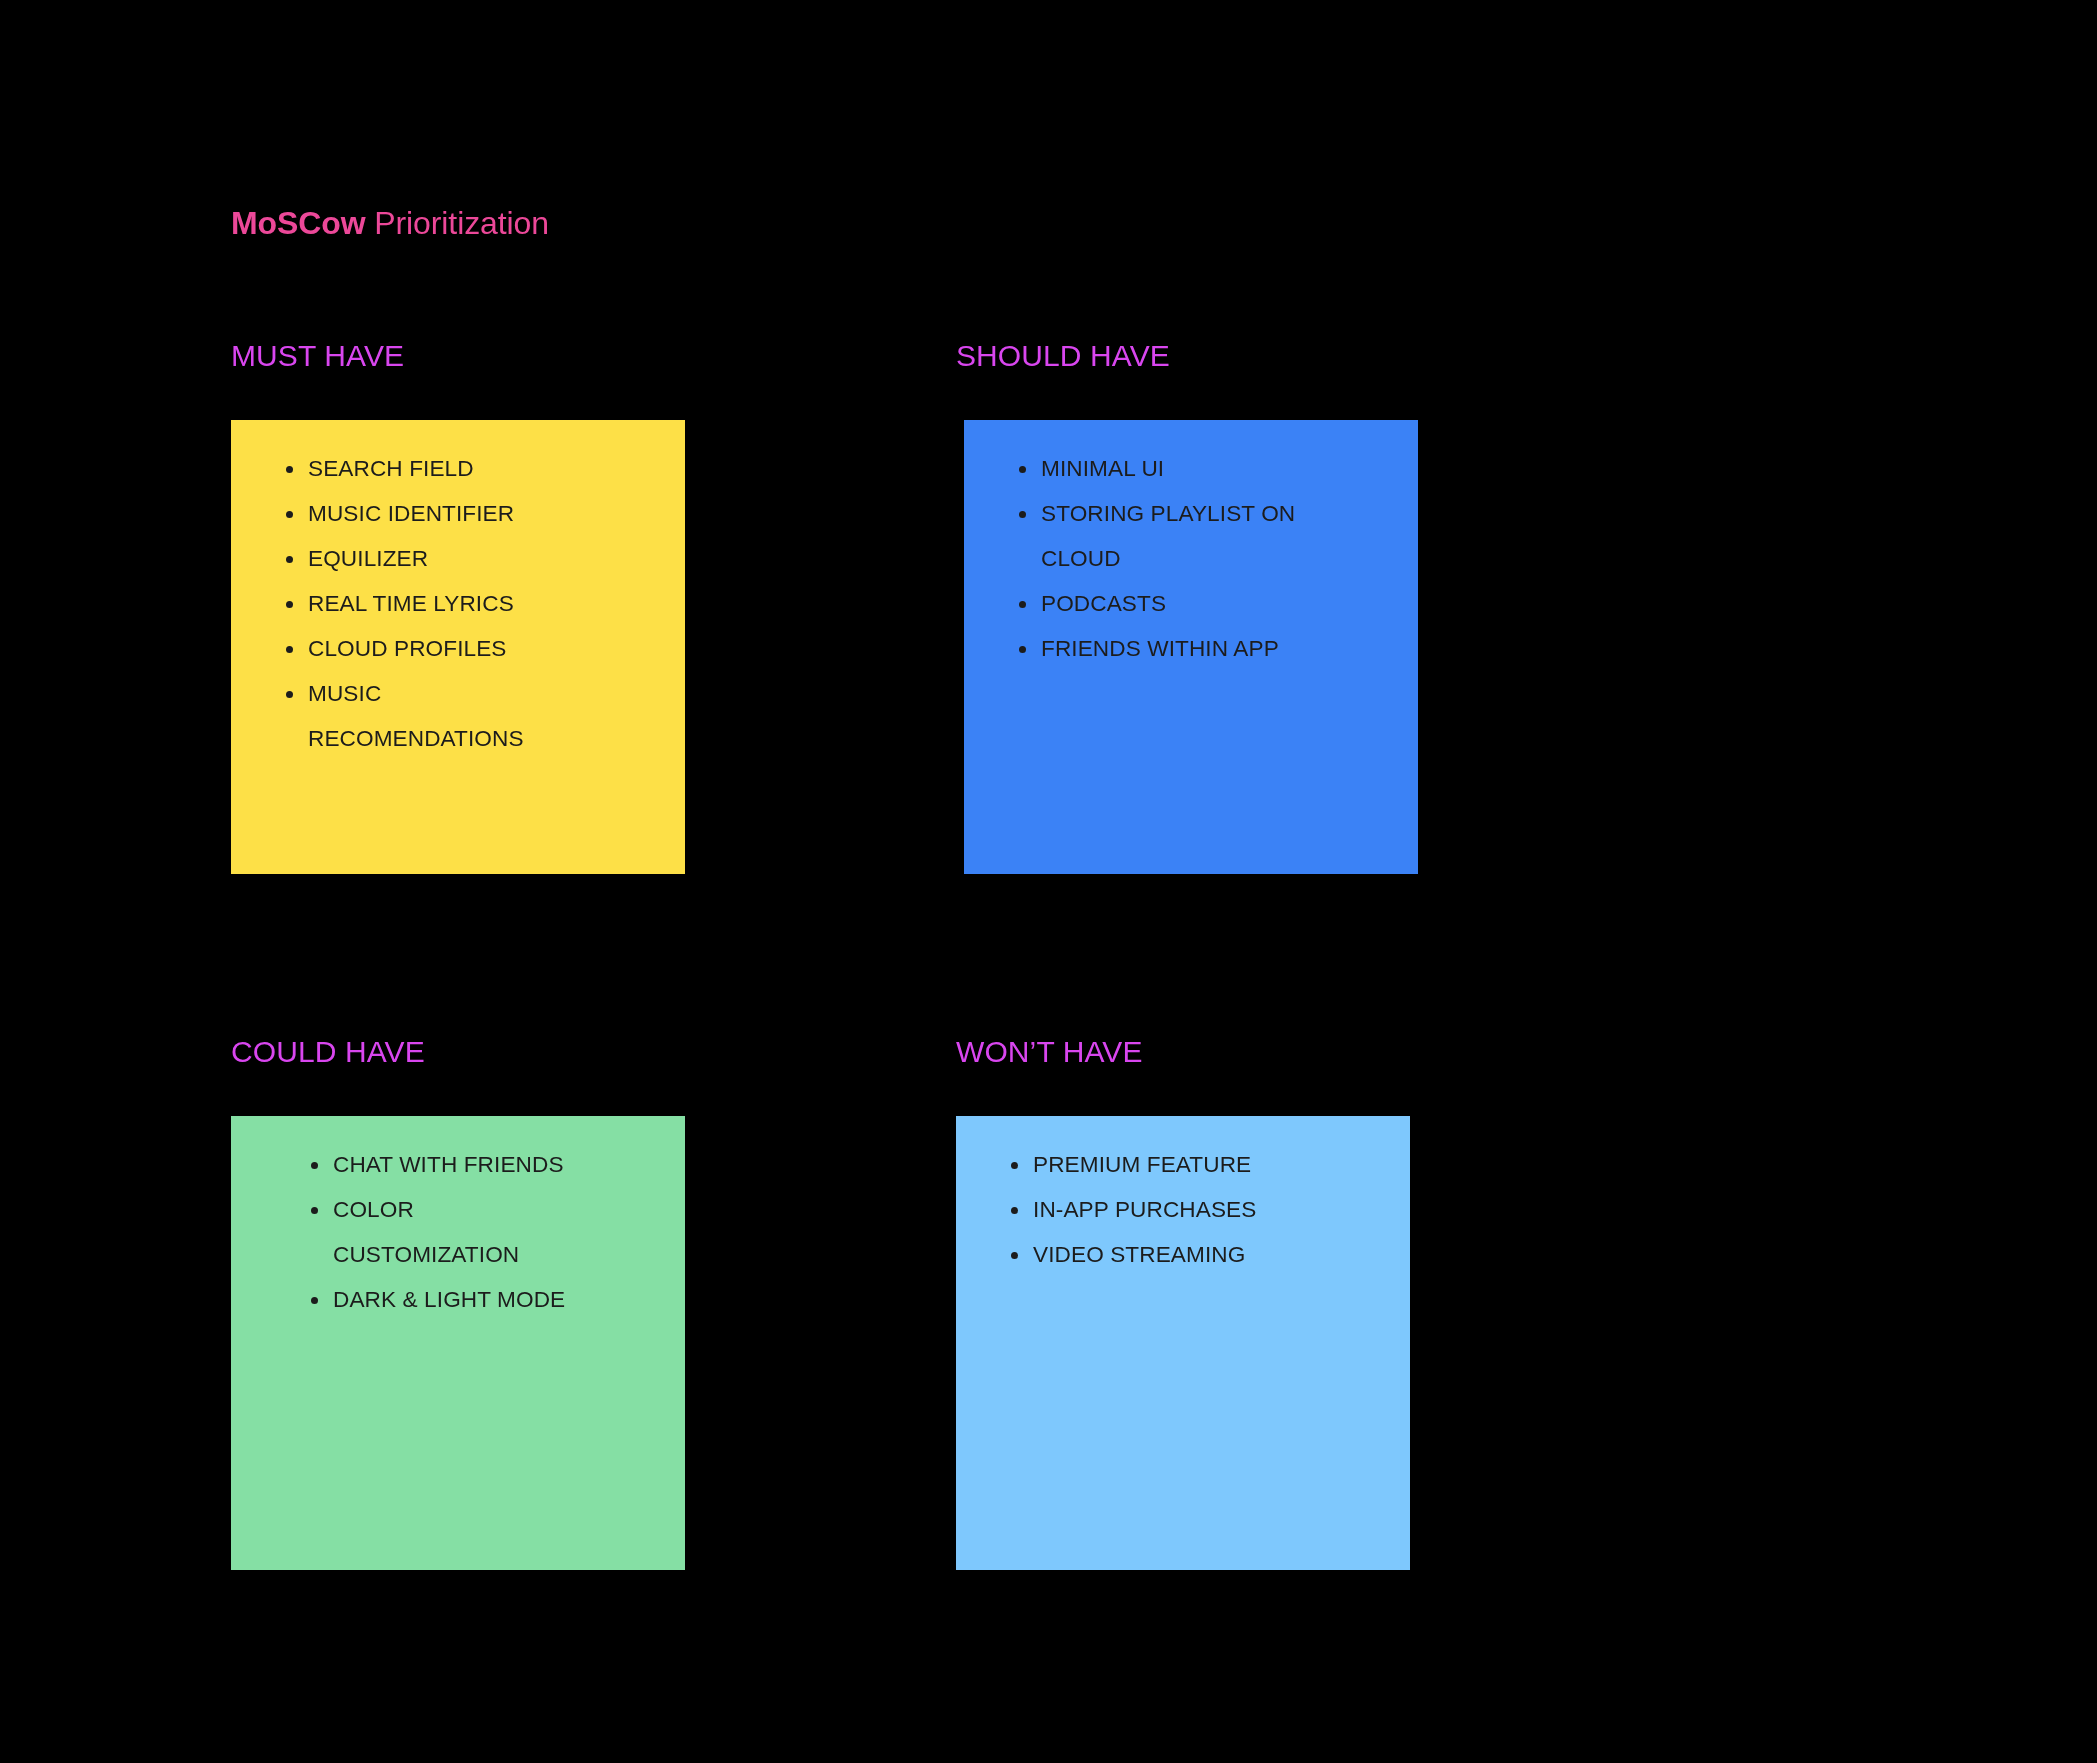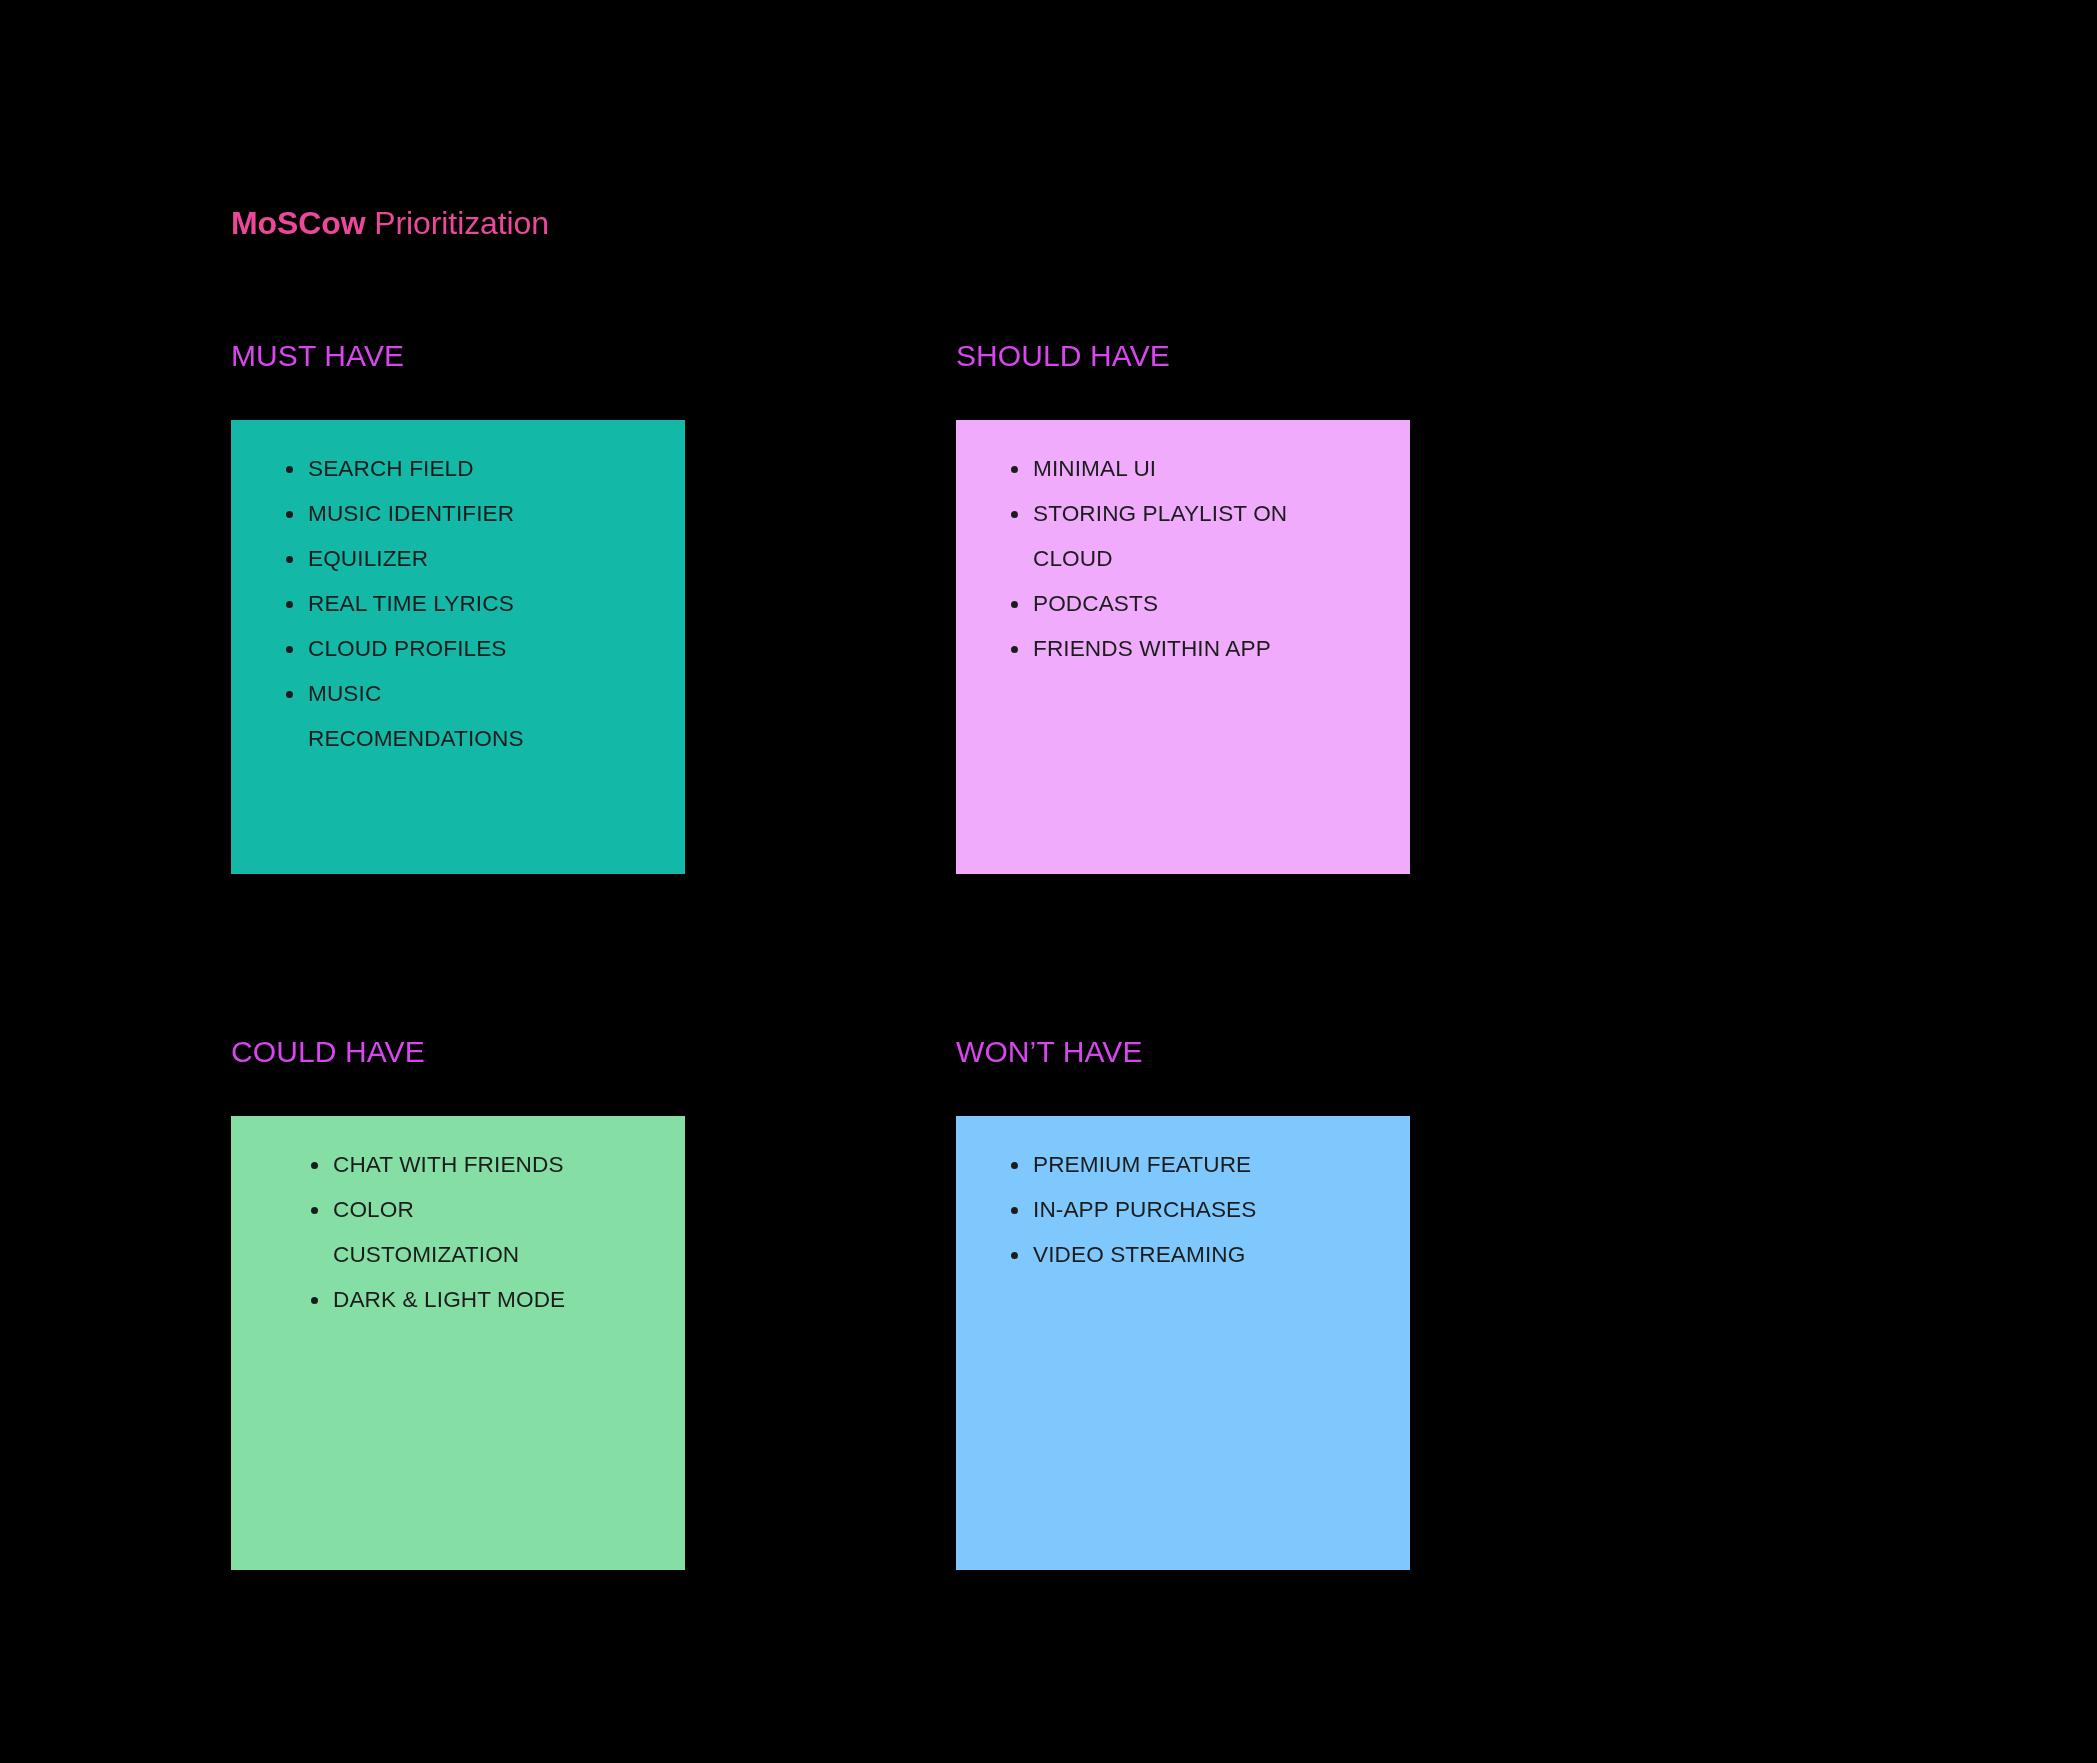--- a/index.html
+++ b/index.html
@@ -61,22 +61,22 @@
     margin: 0 0 50px 0;
   }
 
   .card {
     width: 454px;
     height: 454px;
     box-sizing: border-box;
     padding: 26px 22px 22px 22px;
     overflow: hidden;
   }
-  .card-must   { background: #14b8a6; }
-  .card-should { background: #f0abfc; }
+  .card-must   { background: #fde047; }
+  .card-should { background: #3b82f6; margin-left: 8px; }
   .card-could  { background: #85dfa4; padding-left: 47px; }
   .card-wont   { background: #7ec8fd; }
 
   .card ul {
     margin: 0;
     padding: 0 0 0 55px;
     list-style: none;
   }
   .card li {
     position: relative;

